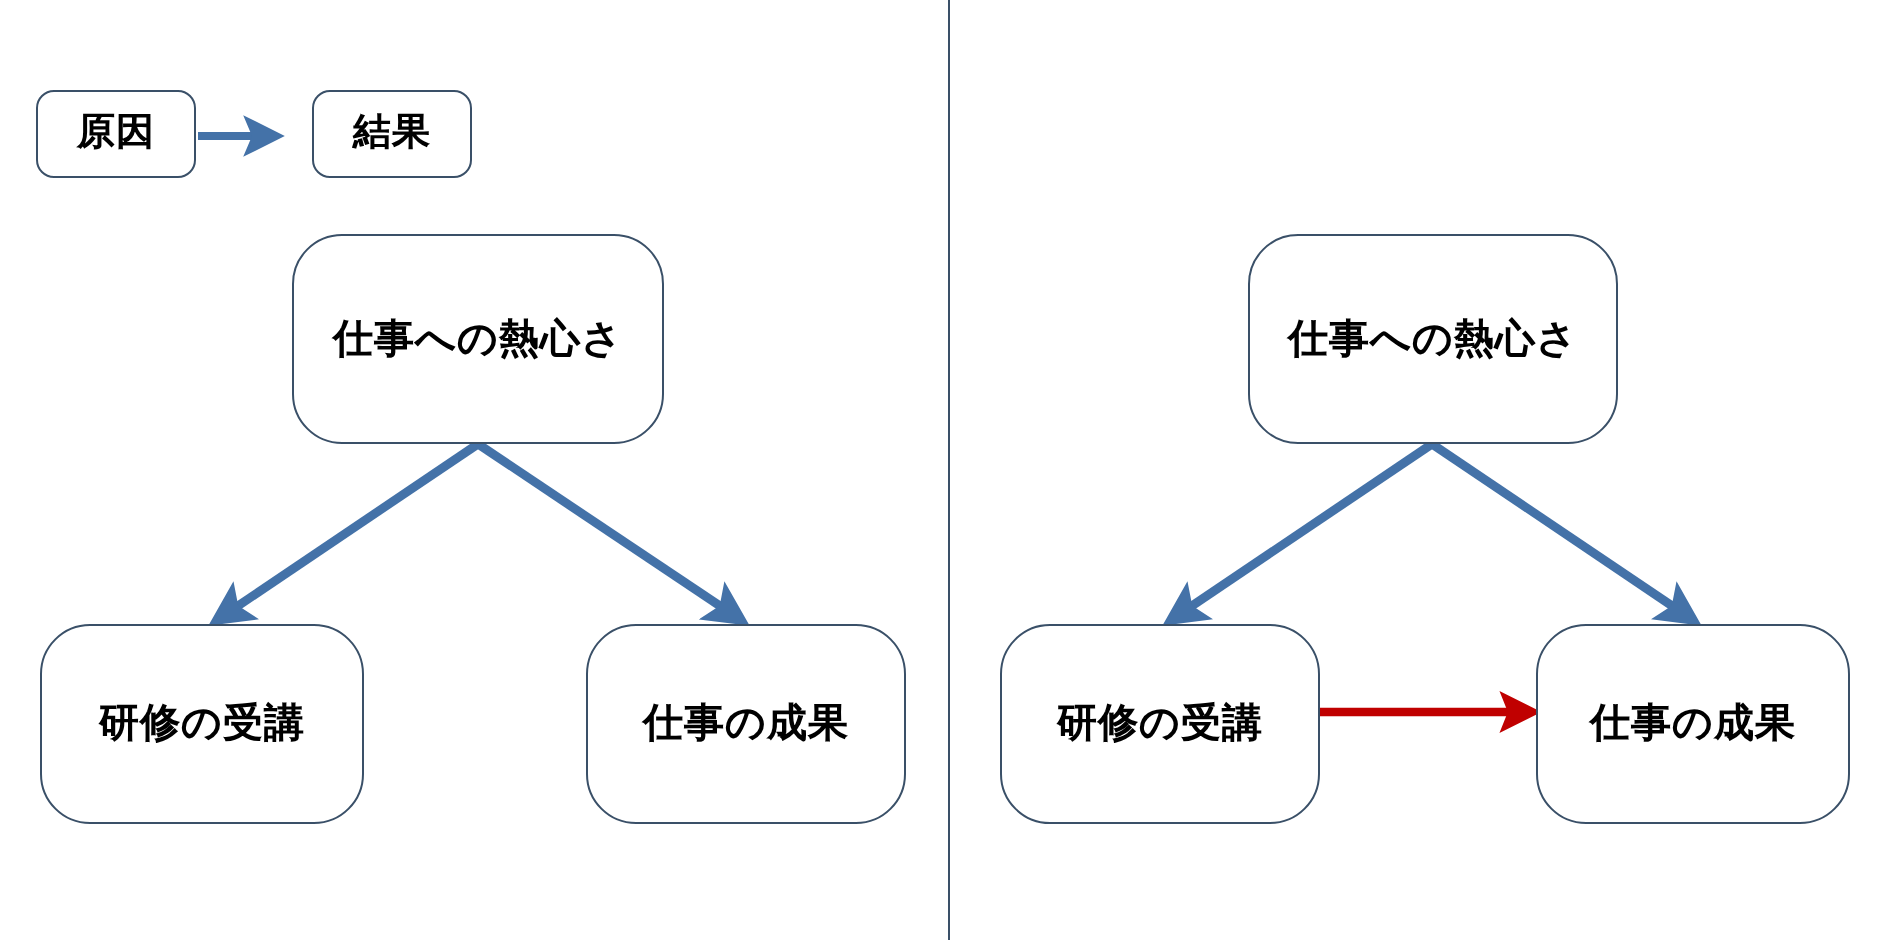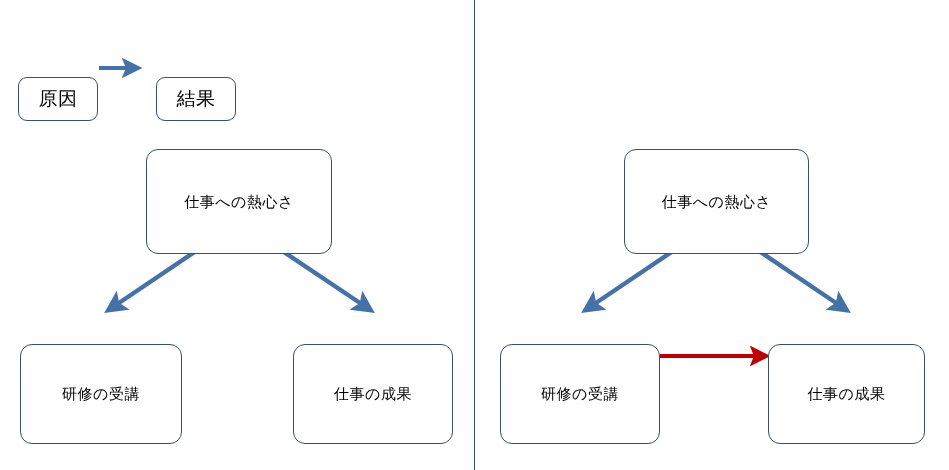--- a/index.html
+++ b/index.html
@@ -30,33 +30,33 @@
     position: absolute;
     box-sizing: border-box;
     background: #ffffff;
     border: 1px solid #3a5068;
     border-radius: 12px;
     display: flex;
     align-items: center;
     justify-content: center;
     text-align: left;
     color: #000000;
-    font-weight: normal;
+    font-weight: bold;
     line-height: 1.2;
     z-index: 2;
-    margin-top: 32px;
   }
   .node.legend {
     border-radius: 9px;
     font-size: 19px;
     letter-spacing: 0.5px;
   }
   .node.main {
-    font-size: 15px;
+    font-size: 20px;
     letter-spacing: 0.5px;
+    border-radius: 25px;
   }
   .divider {
     position: absolute;
     top: 0;
     width: 1px;
     height: 470px;
     background: #3a5068;
     z-index: 1;
   }
 </style>

